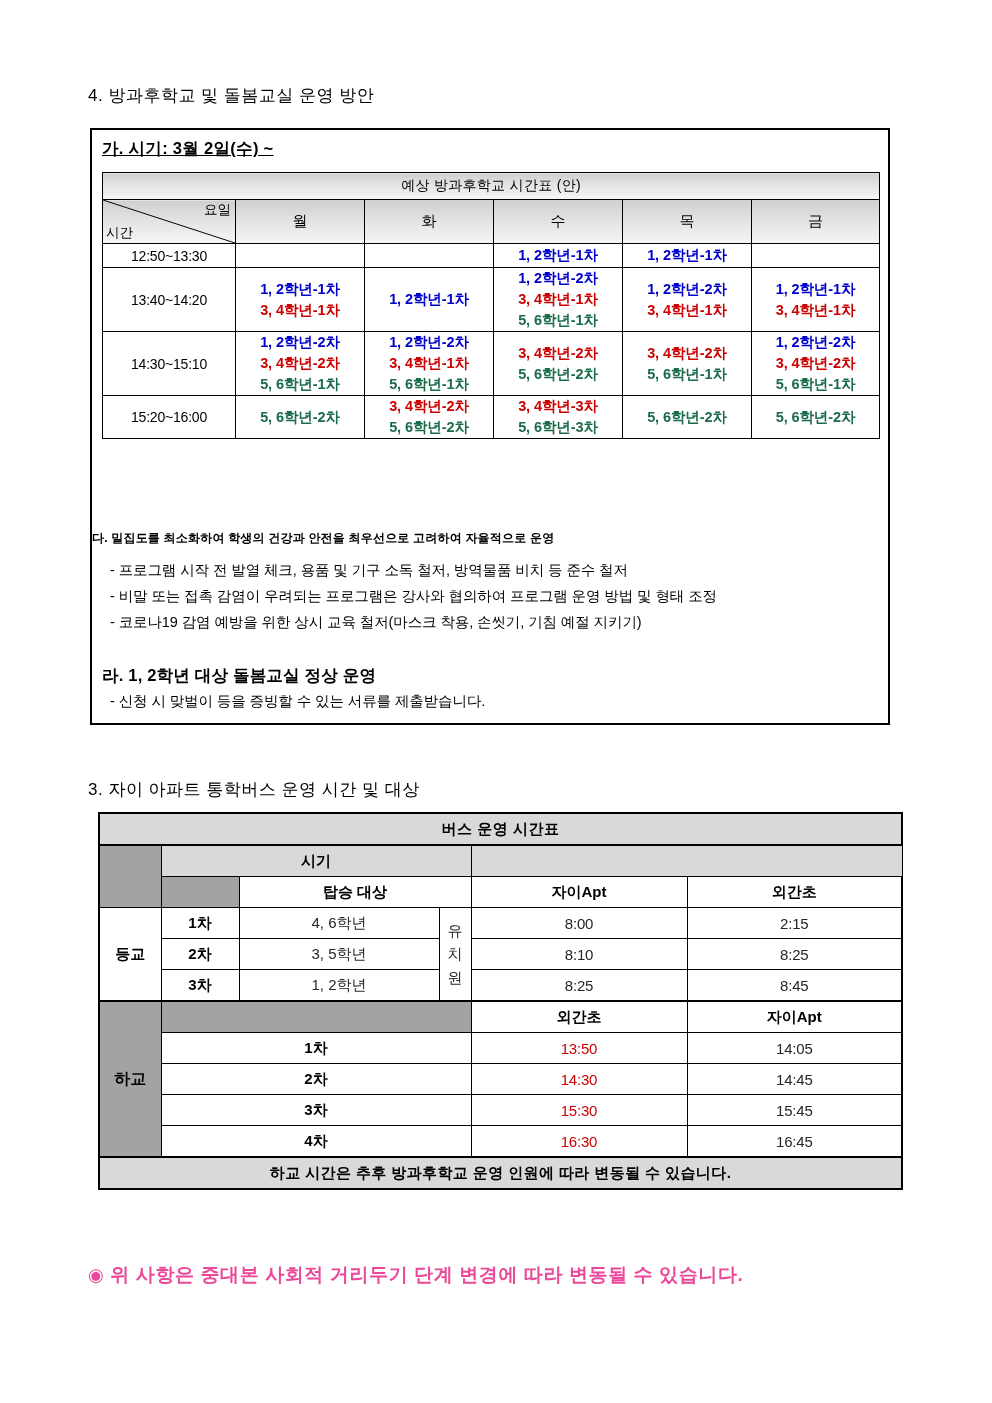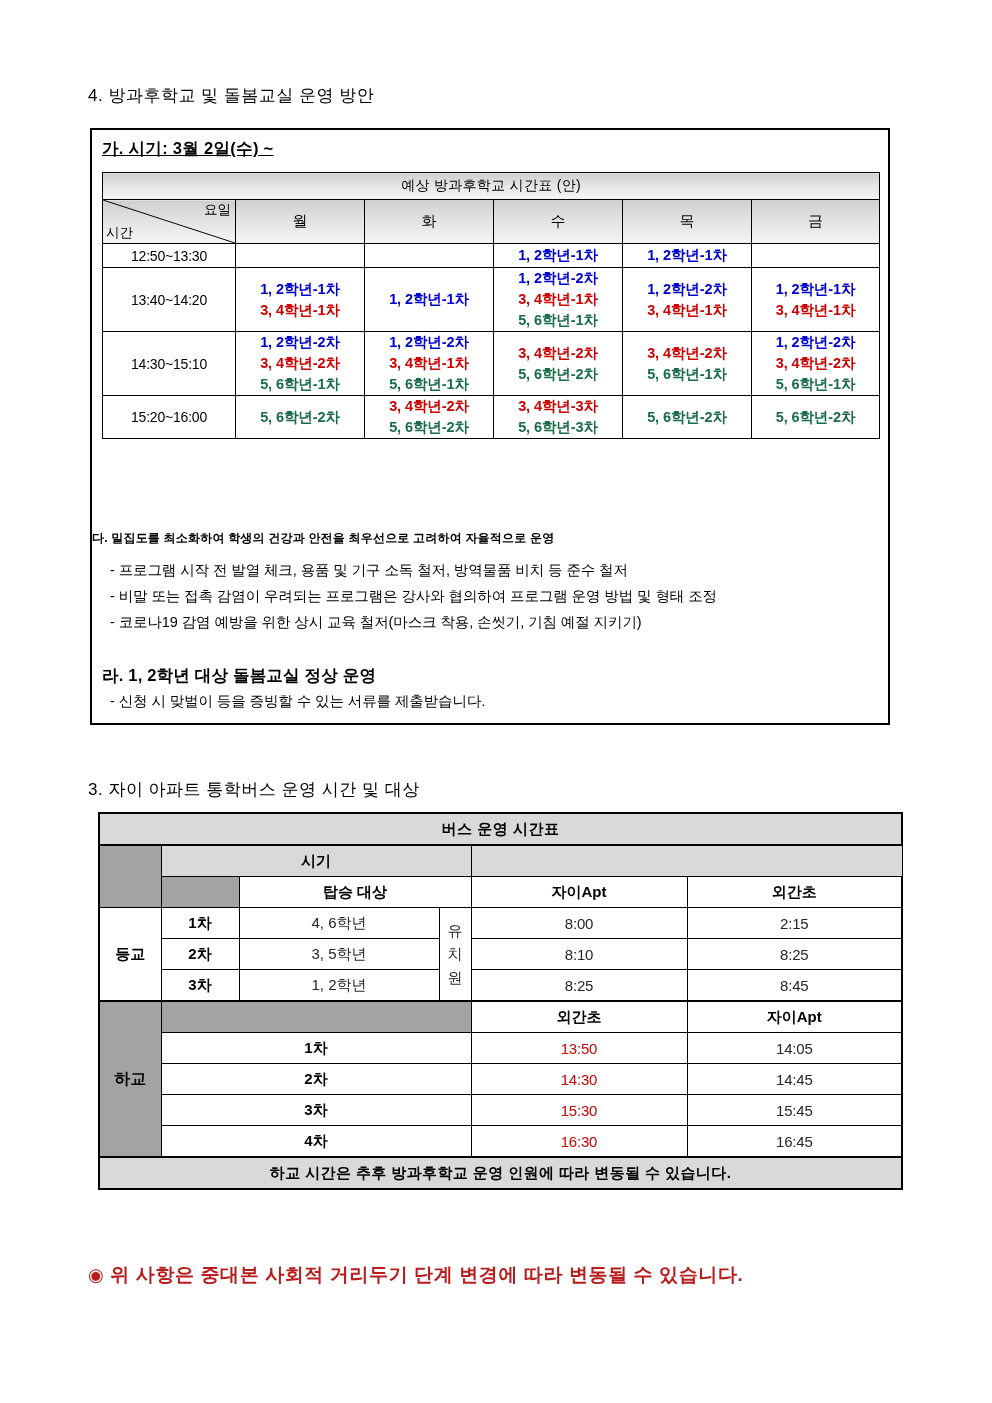--- a/index.html
+++ b/index.html
@@ -254,21 +254,21 @@
   .thick-l { border-left: 2px solid #000 !important; }
   .thick-r { border-right: 2px solid #000 !important; }
   .thick-t { border-top: 2px solid #000 !important; }
 
   
   .warning {
     position: absolute;
     left: 88px;
     top: 1262px;
     font-size: 19px;
-    color: #b91c1c;
+    color: #ec4899;
     font-weight: bold;
     letter-spacing: 0.6px;
     white-space: nowrap;
   }
   .warning .bullet {
     display: inline-block;
     margin-right: 6px;
     font-size: 18px;
   }
 </style>

